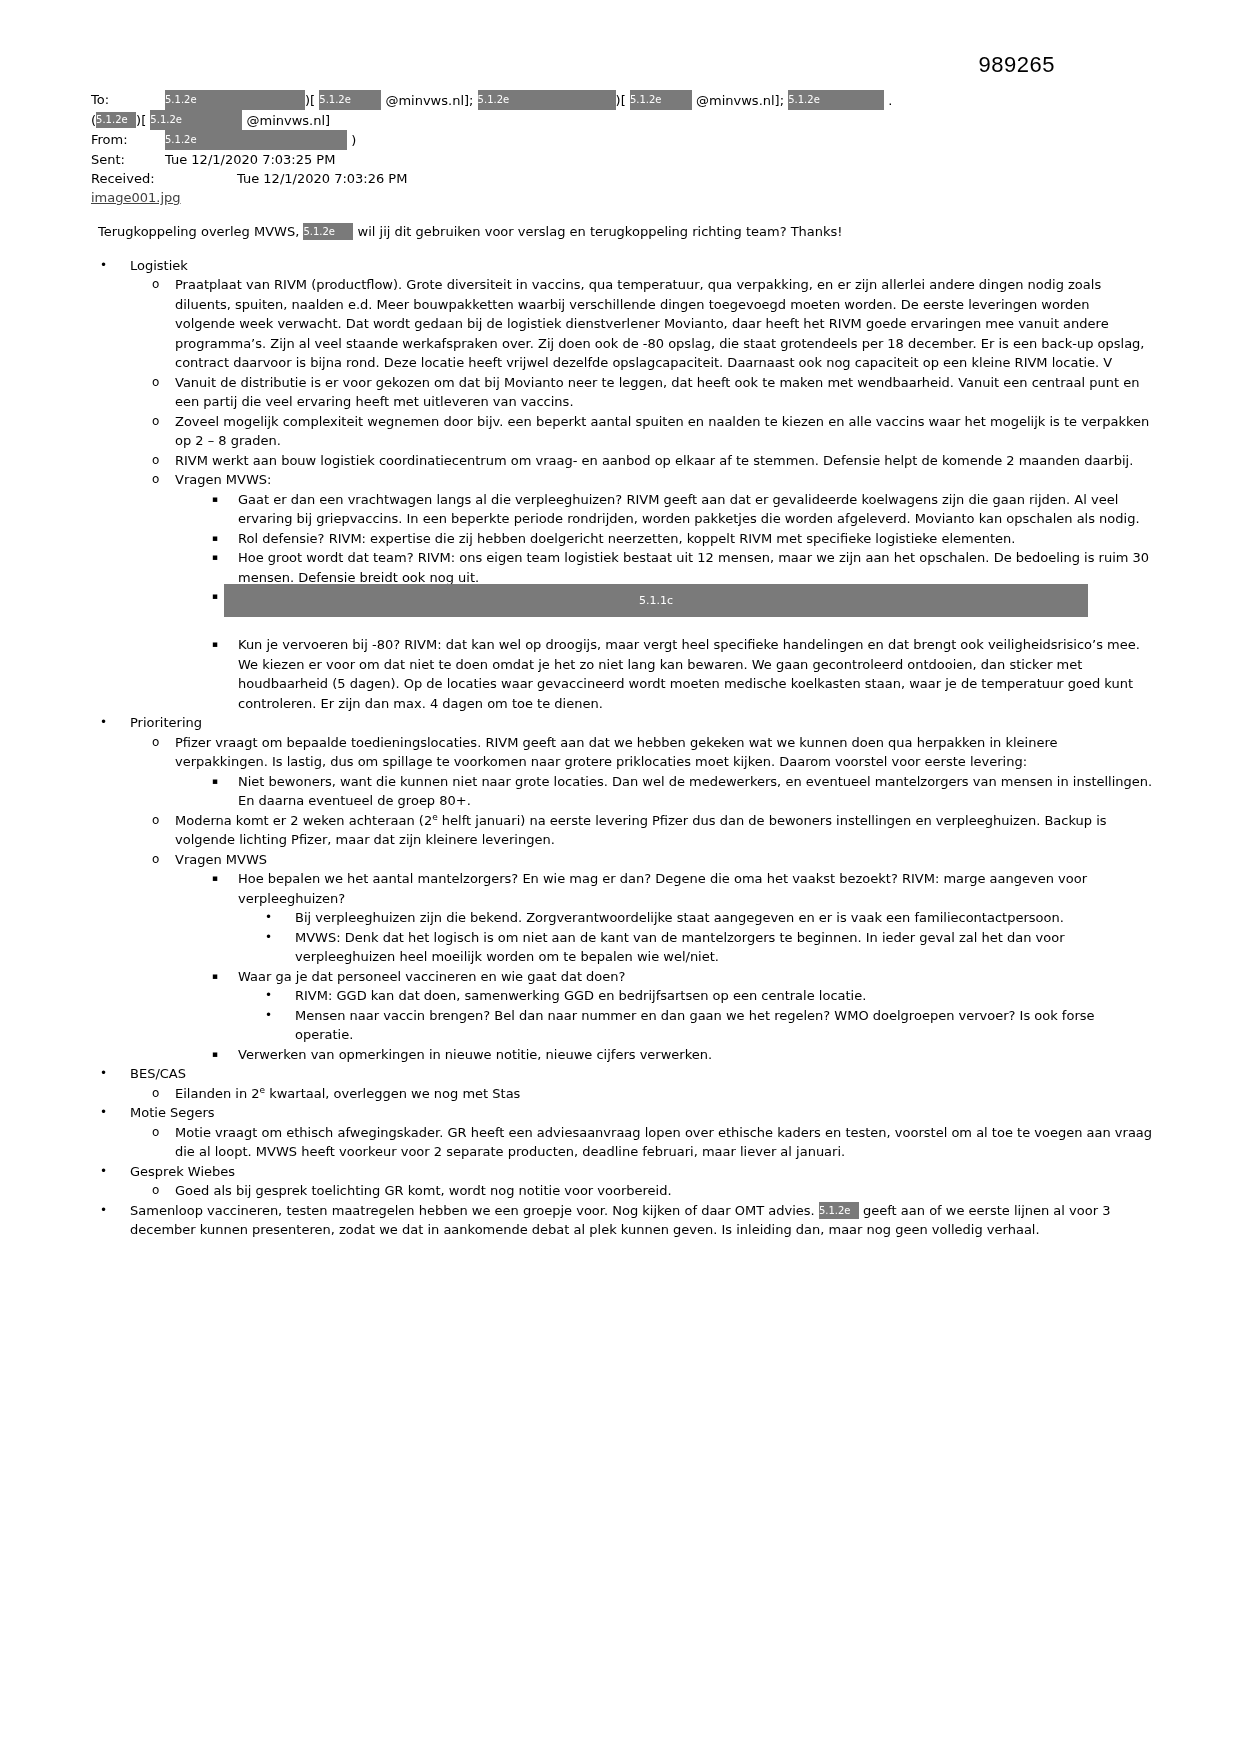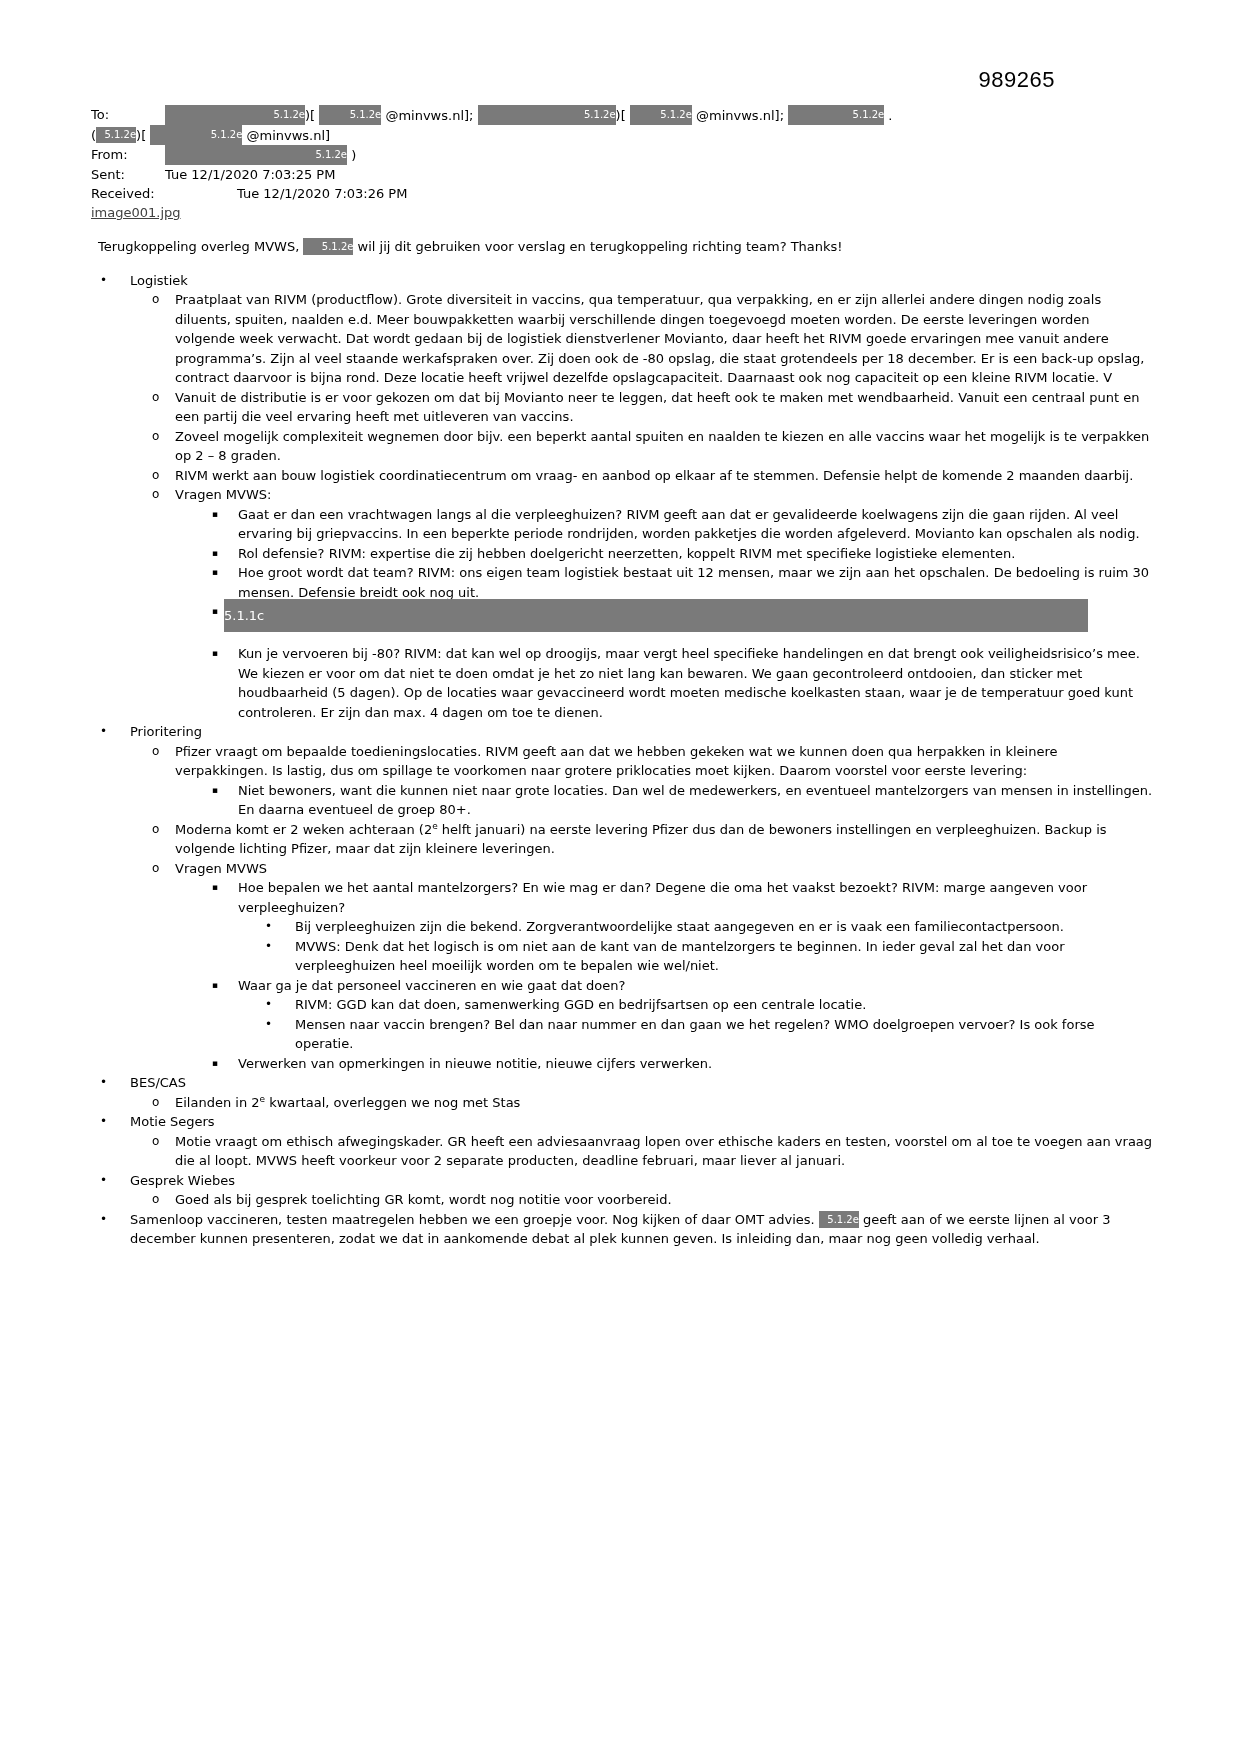--- a/index.html
+++ b/index.html
@@ -6,31 +6,31 @@
   body {
     width:1241px; height:1754px; overflow:hidden;
     font-family:"DejaVu Sans", sans-serif; color:#000;
     -webkit-font-smoothing:antialiased;
   }
   .page { padding:52px 88px 0 88px; box-sizing:border-box; }
 
   .doc-number {
     text-align:right; padding-right:98px; margin-bottom:12px;
     font-family:"Liberation Sans", sans-serif;
-    font-size:22px; letter-spacing:0.5px;margin-top:15px;
+    font-size:22px; letter-spacing:0.5px;
   }
 
   
   .email-header { margin-left:3px; font-size:13px; line-height:19px; }
   .hrow { min-height:18px; }
   .hlabel { font-weight:normal; display:inline-block; width:74px; vertical-align:top; }
 
   .redact {
     display:inline-block; background:#7a7a7a; color:#fff;
-    font-size:10px; text-align:right; overflow:hidden;
+    font-size:10px; text-align:left; overflow:hidden;
     height:17px; line-height:17px; vertical-align:-4px;
   }
   .email-header .redact { height:20px; line-height:20px; vertical-align:-5px; }
   .email-header .redact.sm { height:16px; line-height:16px; vertical-align:-3px; }
   .spacer { display:inline-block; height:1px; }
 
   a.attach-link { color:#404040; text-decoration:underline; cursor:pointer; }
 
   .intro { margin:15px 0 0 10px; font-size:13px; line-height:19.5px; }
 
@@ -44,23 +44,23 @@
   .l2 { margin-left:64px; }  .l2 .marker { width:23px; }
   .l3 { margin-left:124px; } .l3 .marker { width:26px; }
   .l4 { margin-left:177px; } .l4 .marker { width:30px; }
 
   .m1 { font-size:12px; } 
   .m2 { font-size:12px; }
   .m3 { font-size:9px; line-height:19.5px; }
   .m4 { font-size:12px; }
 
   .redact-bar {
-    background:#7a7a7a; color:#fff; font-size:13px; 
+    background:#7a7a7a; color:#fff; font-size:11px; text-align:center;
     height:33px; line-height:33px; width:864px; max-width:100%;
-    margin:-3px 0 12px -14px;
+    margin:-3px 0 18px -14px;
   }
   sup { font-size:9px; line-height:0; }
 </style>
 </head>
 <body>
 
 <div class="page">
   <div class="doc-number">989265</div>
   <div class="email-header">
       <div class="hrow"><span class="hlabel">To:</span><span class="redact" style="width: 140px;">5.1.2e</span><span>)[ </span><span class="redact" style="width: 62px;">5.1.2e</span><span> @minvws.nl]; </span><span class="redact" style="width: 138px;">5.1.2e</span><span>)[ </span><span class="redact" style="width: 62px;">5.1.2e</span><span> @minvws.nl]; </span><span class="redact" style="width: 96px;">5.1.2e</span><span> .</span><br><span>(</span><span class="redact sm" style="width: 40px;">5.1.2e</span><span>)[ </span><span class="redact" style="width: 92px;">5.1.2e</span><span> @minvws.nl]</span></div>

